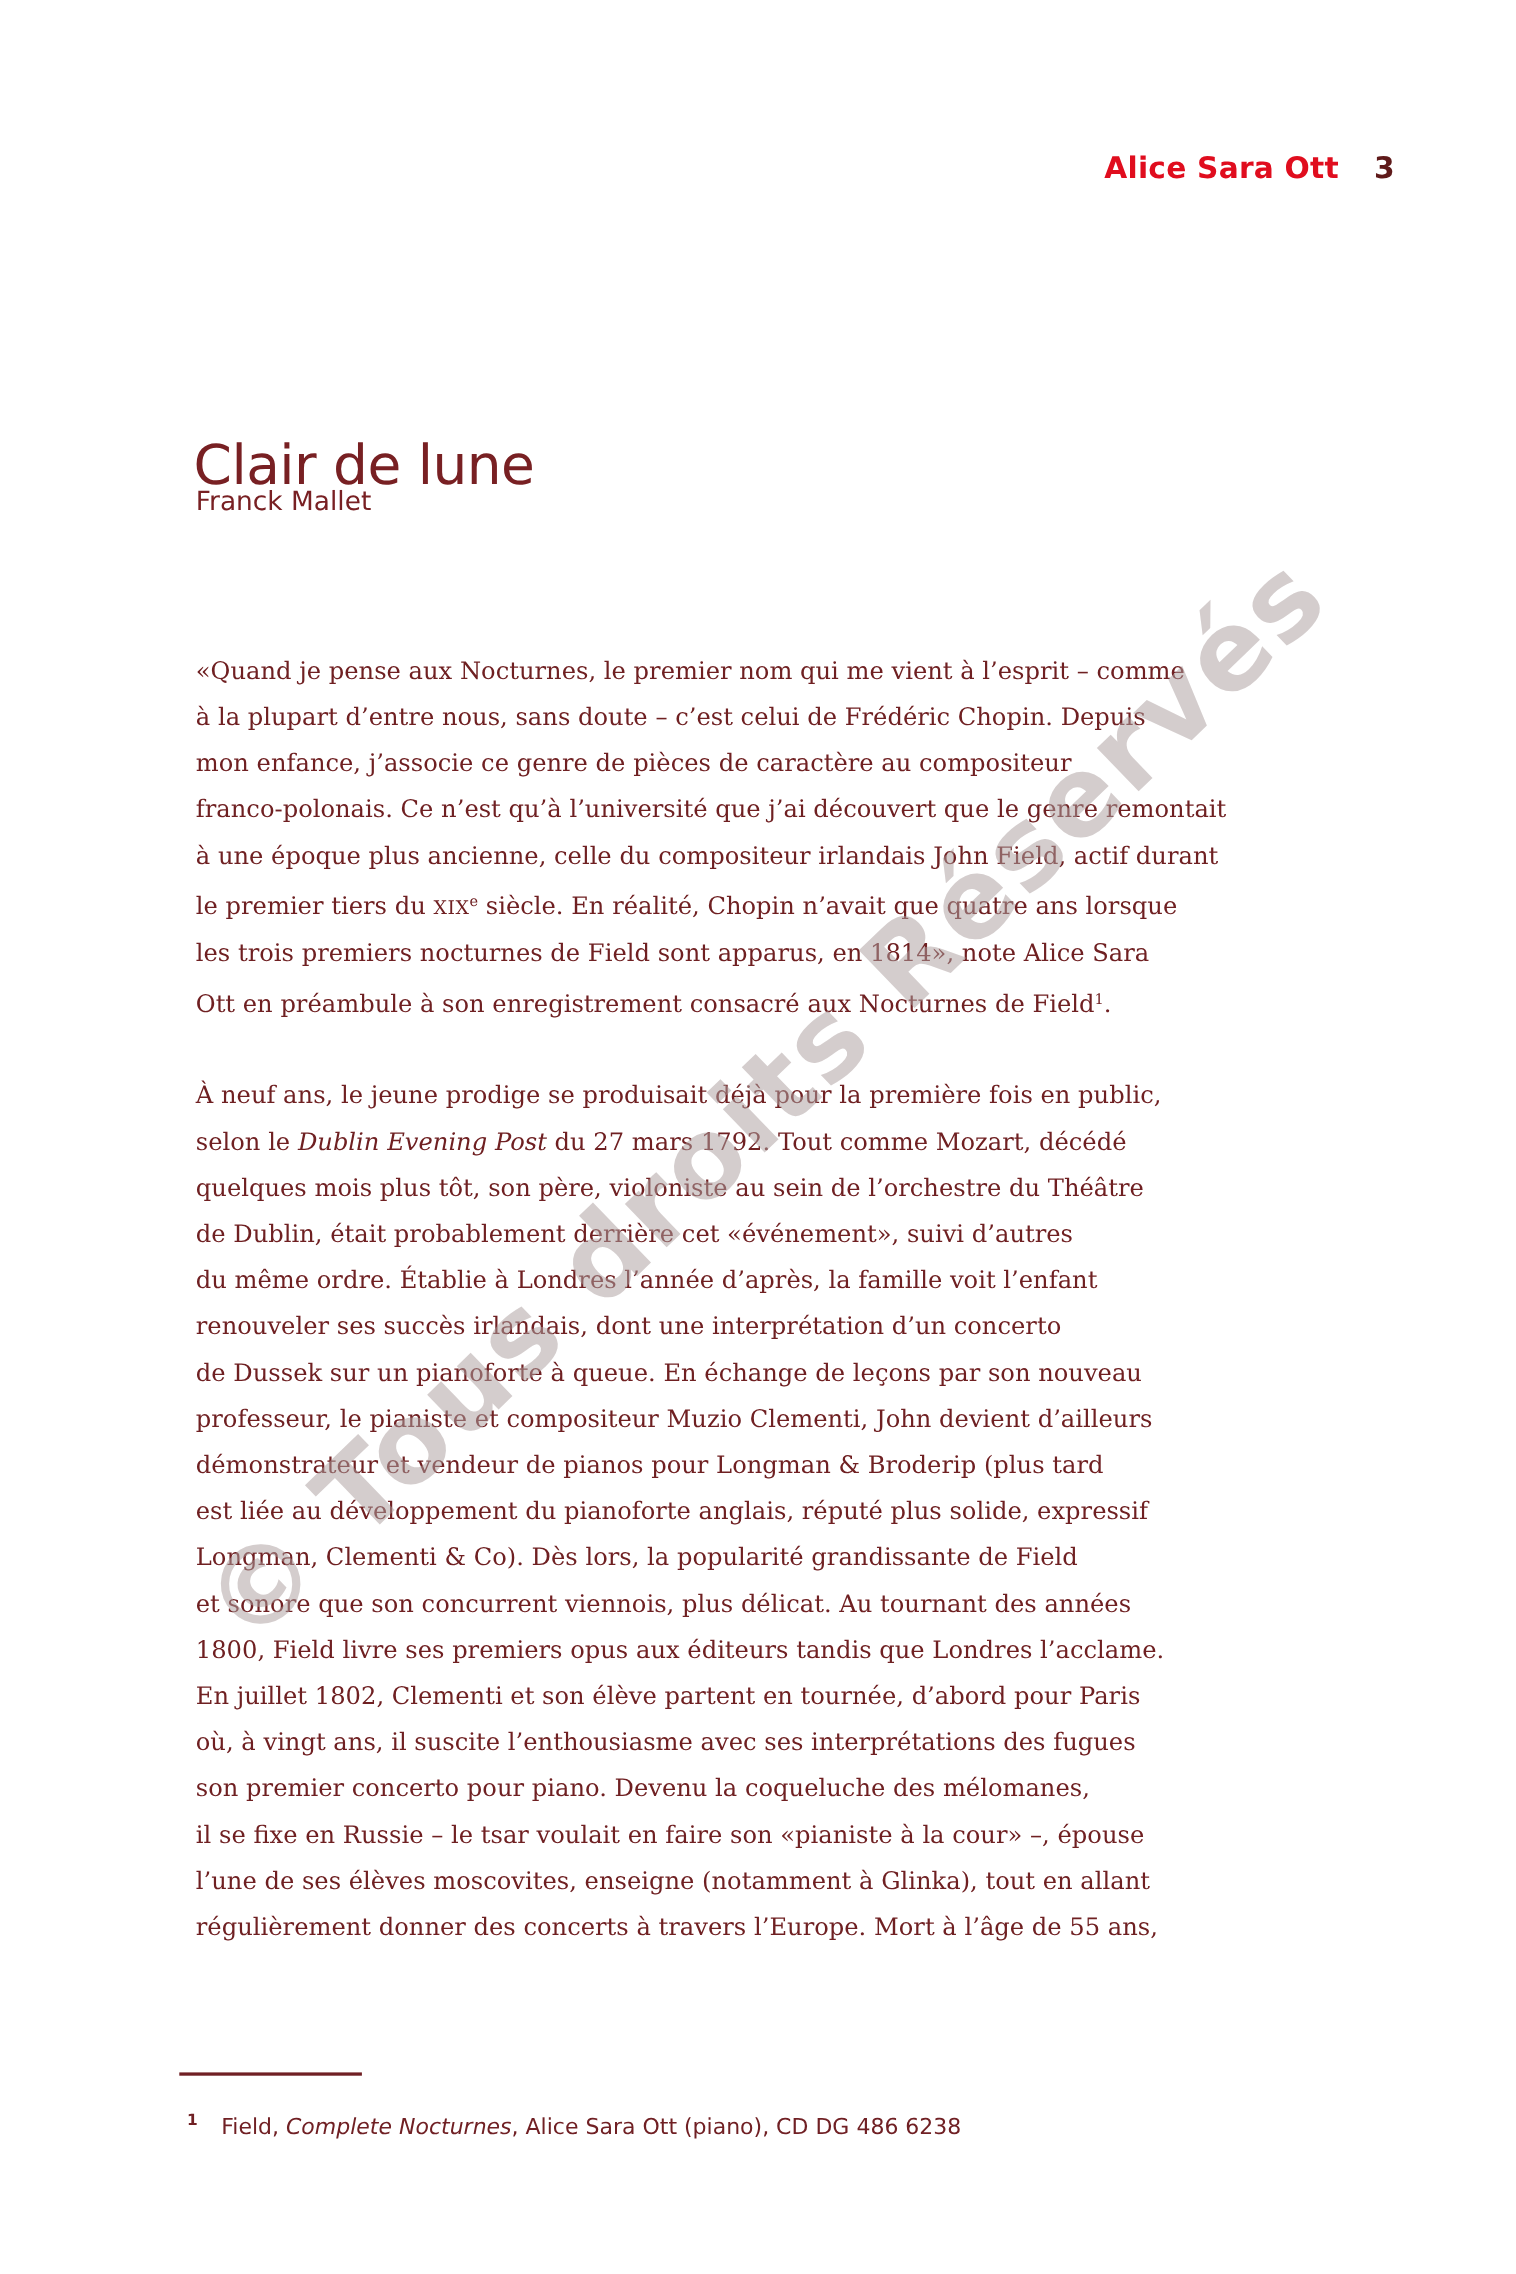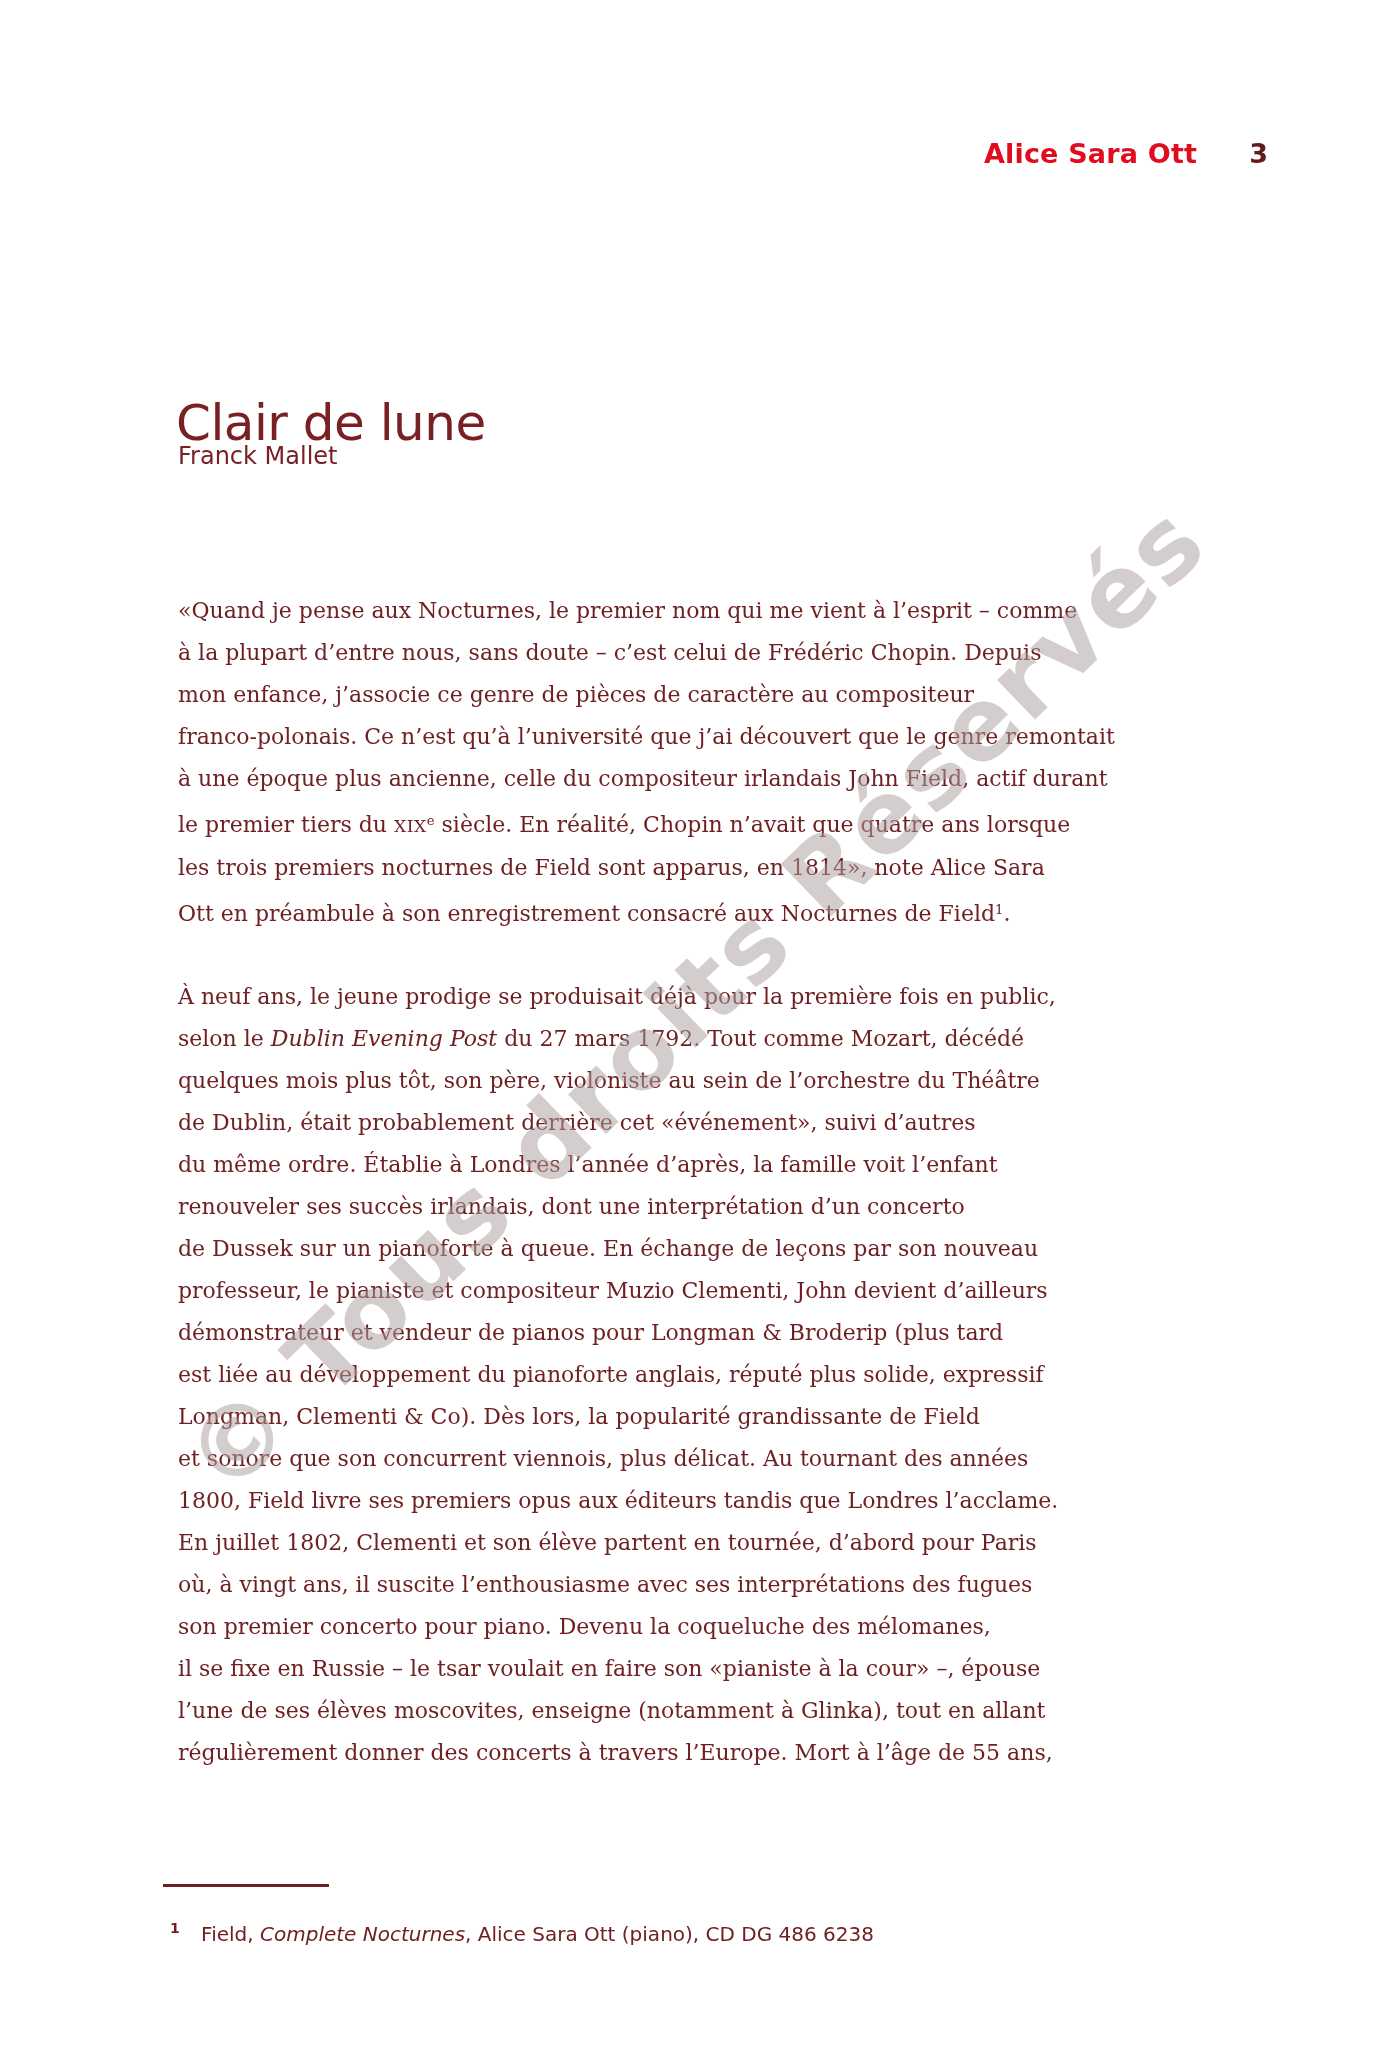--- a/index.html
+++ b/index.html
@@ -10,21 +10,21 @@
   }
   *{box-sizing:border-box;}
   html,body{margin:0;padding:0;background:#ffffff;}
   .page{
     position:relative;width:1378px;height:2067px;background:#ffffff;
     overflow:hidden;font-family:"DejaVu Serif",serif;
   }
   
   .header{
     position:absolute;top:138px;right:110px;
-    display:flex;align-items:baseline;gap:52px;
+    display:flex;align-items:baseline;gap:32px;
     font-family:"DejaVu Sans",sans-serif;font-weight:bold;font-size:27px;margin-left:24px;
   }
   .header .booklet-title{color:var(--accent-red);letter-spacing:.2px;}
   .header .pagenum{color:var(--maroon-dark);}
   
   .article-title{
     position:absolute;left:176px;top:360px;
     font-family:"DejaVu Sans",sans-serif;font-size:50px;font-weight:500;
     letter-spacing:-.5px;color:#782023;
   }

